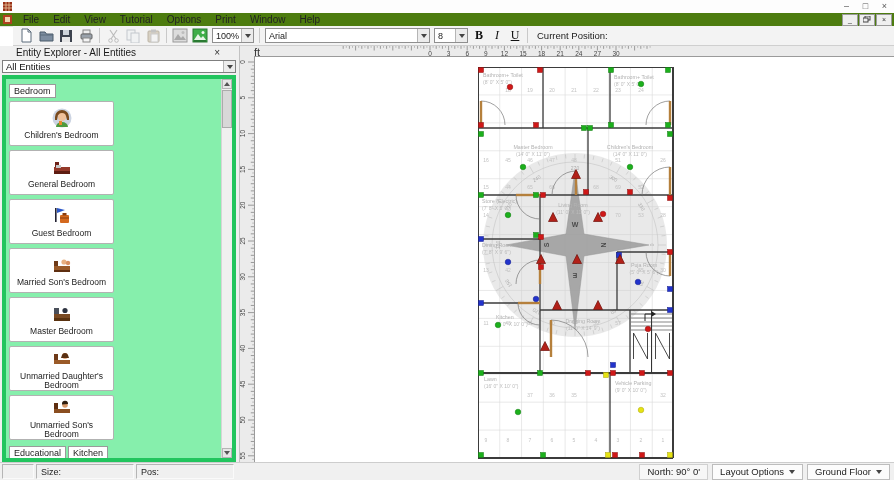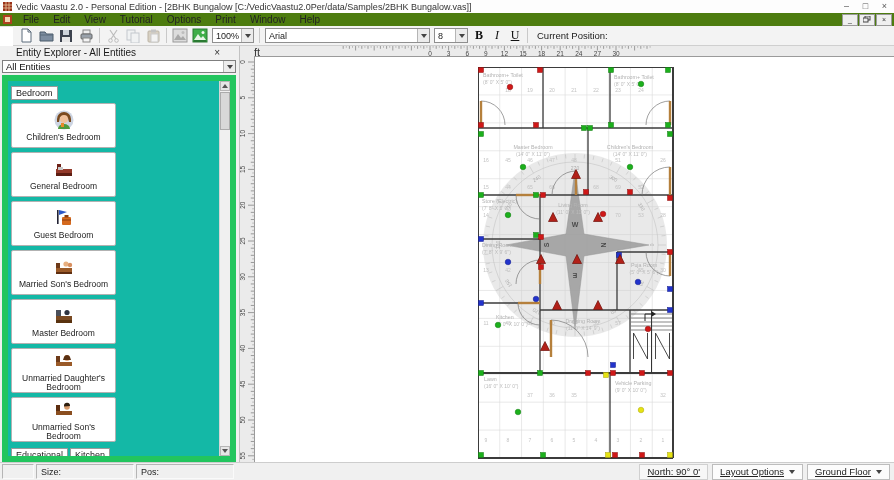--- a/index.html
+++ b/index.html
@@ -34,22 +34,22 @@
   .tb-text{width:18px;height:18px;background:none;border:none;font-family:"Liberation Serif",serif;
            font-size:12px;color:#111;display:flex;align-items:center;justify-content:center;padding:0;}
   .curpos{font-size:9.5px;color:#222;margin-left:6px;}
   
   .sidebar{position:absolute;left:0;top:46px;width:240px;bottom:18px;background:#f0f0f0;
            border-right:1px solid #c2c2c2;box-sizing:border-box;}
   .exp-header{height:13px;display:flex;align-items:center;font-size:10px;color:#1a1a1a;padding:0 16px;}
   .exp-close{margin-left:auto;font-size:10px;color:#333;padding-right:3px;}
   .exp-dd{position:absolute;left:2px;right:3px;top:14px;height:13px;background:#fff;border:1px solid #7f7f7f;
           display:flex;align-items:flex-start;font-size:9.5px;color:#111;padding-left:3px;box-sizing:border-box;}
-  .list{position:absolute;left:2px;right:3px;top:29px;bottom:0;border:6px solid #22c55e;
-        background:#14b8a6;overflow:hidden;box-sizing:border-box;}
+  .list{position:absolute;left:2px;right:3px;top:29px;bottom:0;border:4px solid #22c55e;
+        background:#86efac;overflow:hidden;box-sizing:border-box;}
   .list-inner{position:absolute;left:0;top:0;right:12px;bottom:0;overflow:hidden;padding:1px 0 0 1px;}
   .cat-label{display:inline-block;border:1px solid #9a9a9a;background:#fff;font-size:9px;color:#222;
              padding:1px 4px;margin:2px 0 1px 2px;}
   .ent-grid{display:flex;flex-wrap:wrap;}
   .ent-btn{width:105px;height:45px;margin:2px;background:#fff;border:1px solid #b2b2b2;border-radius:2px;
            display:flex;flex-direction:column;align-items:center;justify-content:center;box-sizing:border-box;}
   .ent-ico{height:22px;}
   .ent-lbl{font-size:8.5px;color:#222;text-align:center;line-height:1.05;margin-top:2px;padding:0 2px;}
   .scrollbar{position:absolute;right:0;top:0;width:11px;bottom:0;background:#f0f0f0;border-left:1px solid #d5d5d5;box-sizing:border-box;}
   .sb-arrow{position:absolute;left:0;width:10px;height:10px;background:#e6e6e6;border:1px solid #b5b5b5;
@@ -64,39 +64,38 @@
   #hruler{position:absolute;left:14px;top:0;}
   #vruler{position:absolute;left:0;top:10px;}
   .doc{position:absolute;left:14px;top:10px;right:0;bottom:0;background:#fff;
        border-top:1px solid #9a9a9a;border-left:1px solid #9a9a9a;}
   #plan{position:absolute;left:238px;top:21px;}
   
   .statusbar{position:absolute;left:0;bottom:0;width:894px;height:18px;background:#f0f0f0;
              border-top:1px solid #cdcdcd;display:flex;align-items:center;font-size:9px;color:#222;box-sizing:border-box;}
   .st-seg{height:13px;display:flex;align-items:center;padding:0 4px;margin-left:2px;
           border:1px solid;border-color:#b5b5b5 #fafafa #fafafa #b5b5b5;}
-  .st-right{margin-left:auto;display:flex;align-items:center;height:100%;text-decoration:underline;}
+  .st-right{margin-left:auto;display:flex;align-items:center;height:100%;}
   .st-box{height:14px;display:flex;align-items:center;padding:0 7px;font-size:9.5px;background:#fcfcfc;
           border:1px solid #bdbdbd;margin-right:4px;gap:5px;}
   .st-plain{border:1px solid #d0d0d0;background:#f7f7f7;}
   svg text{font-family:"Liberation Sans",sans-serif;}
 </style>
 </head>
 <body>
 
 <div id="stage">
 
   <div class="titlebar">
     <span class="app-ico">
       <svg width="9" height="9" viewBox="0 0 9 9">
           <rect width="9" height="9" fill="#993018"></rect>
           <path d="M0 3h9M0 6h9M3 0v9M6 0v9" stroke="#e8c9a0" stroke-width=".8"></path>
         </svg>
     </span>
-    <span class="title-text">Vedic Vaastu 2.0 - Personal Edition - [2BHK Bungalow [C:/VedicVaastu2.0Per/data/Samples/2BHK Bungalow.vas]]</span>
     <span class="win-btns">
       <span class="win-btn">–</span>
       <span class="win-btn">□</span>
       <span class="win-btn">×</span>
     </span>
   </div>
 
   <div class="menubar">
     <span class="app-ico">
       <svg width="9" height="9" viewBox="0 0 9 9">

